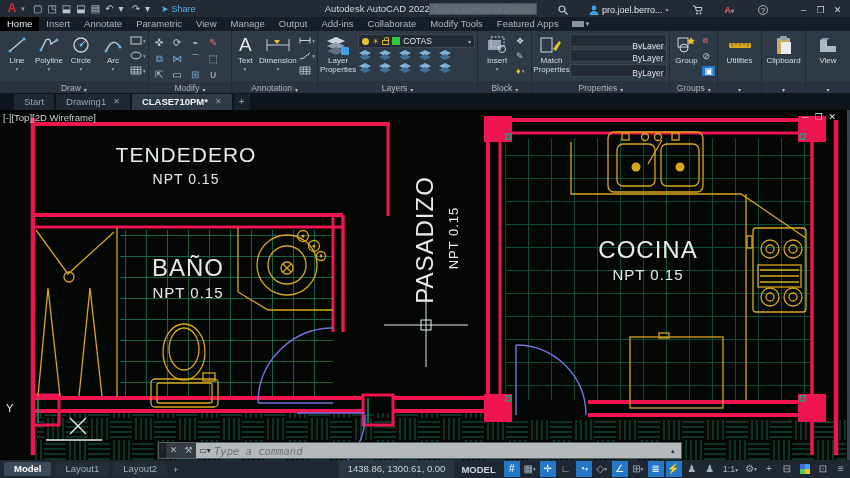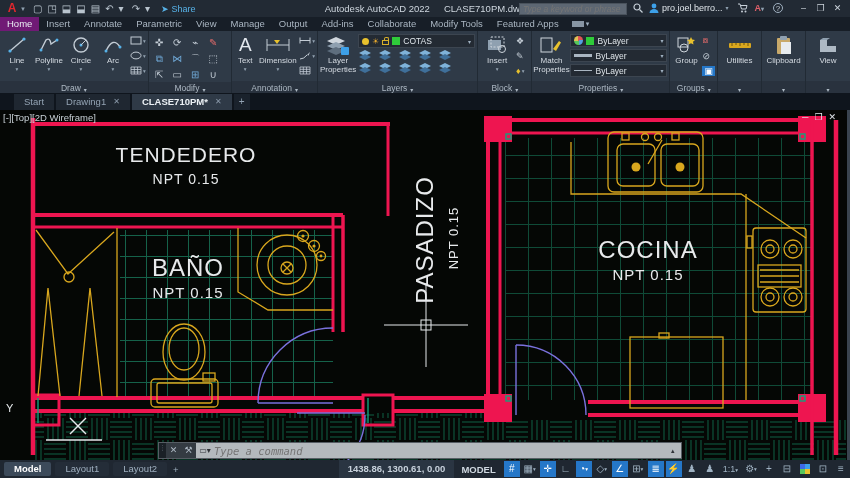--- a/index.html
+++ b/index.html
@@ -11,34 +11,34 @@
   .titlebar { position:absolute; top:0; left:0; width:850px; height:17px;
     background:#222a34; display:flex; align-items:center; color:#c6cfd8; font-size:9px; }
   .tb-logo { width:16px; height:13px; margin-left:4px; color:#e0282e; font-weight:bold;
     font-size:12px; line-height:13px; text-align:center; }
   .tb-dd { color:#8fa0b0; font-size:6px; margin:0 3px 0 0; }
   .qat { display:flex; align-items:center; gap:5px; margin-left:4px; }
   .qat span { font-size:10px; color:#b9c4ce; line-height:15px; }
   .share { color:#57b2e8; margin-left:8px; display:flex; gap:3px; align-items:center; }
   .tb-title { position:absolute; left:0; right:0; text-align:center; color:#cfd7df; font-size:9.5px; pointer-events:none; }
   .tb-title b { font-weight:normal; margin-left:14px; }
-  .tb-right { margin-left:auto; display:flex; align-items:flex-start; gap:6px; padding-right:4px; z-index:2; }
+  .tb-right { margin-left:auto; display:flex; align-items:flex-end; gap:21px; padding-right:4px; z-index:2; }
   .searchbox { width:108px; height:12px; background:#5d6773; border:1px solid #49525c;
     display:flex; align-items:center; }
   .searchbox input { width:100%; border:none; background:transparent; font-style:italic;
     font-size:8.5px; color:#272d34; padding:0 3px; outline:none; font-family:"Liberation Sans",sans-serif;}
   .tb-user { display:flex; align-items:center; gap:3px; color:#dfe5ea; }
   .winbtns { display:flex; gap:0; margin-left:6px; }
   .winbtns span { width:17px; text-align:center; font-size:9px; color:#cdd5dd; cursor:default; }
 
   
   .ribbon-tabs { position:absolute; top:17px; left:0; width:850px; height:14px;
     background:#171e27; display:flex; align-items:stretch; font-size:9.5px; color:#aab6c2; }
   .rtab { padding:0 7px; line-height:14px; cursor:default; }
-  .rtab.active { background:#701a75; color:#e9eef3;text-align:center; }
+  .rtab.active { background:#000000; color:#e9eef3;text-align:center; }
   .rtab-widget { margin-left:6px; display:flex; align-items:center; gap:2px; color:#9fb0c0; font-size:7px; }
   .rtab-widget .bar { width:12px; height:6px; background:#8795a3; }
 
   
   .ribbon { position:absolute; top:31px; left:0; width:850px; height:62px;
     background:#2f3a47; display:flex; }
   .panel { height:62px; border-right:1px solid #212a34; display:flex; flex-direction:column; }
   .panel-body { flex:1; display:flex; padding:2px 2px 0 2px; gap:2px; }
   .panel-label { height:12px; background:#29323e; color:#aeb9c4; font-size:8.5px;
     display:flex; align-items:flex-end; justify-content:center; gap:3px; }
@@ -59,21 +59,21 @@
   .bulb { width:7px; height:7px; border-radius:50%; background:#e8c12d; }
   .sun { color:#e8a92d; font-size:8px; }
   .lock { width:7px; height:5px; border:1px solid #d8b02a; position:relative; margin-top:3px;}
   .lock::before { content:''; position:absolute; top:-4px; left:1px; width:3px; height:3px;
     border:1px solid #d8b02a; border-bottom:none; border-radius:2px 2px 0 0; }
   .layer-rows { display:flex; flex-direction:column; gap:2px; }
   .layer-row { display:flex; gap:6px; }
   .lyr { width:14px; height:11px; }
   .propcol { display:flex; flex-direction:column; gap:2px; width:100px; padding-top:1px; }
   .prow { height:13px; background:#232a33; border:1px solid #3c4550; display:flex;
-    align-items:center; gap:3px; padding:0 3px; font-size:8.5px; color:#dfe5ea; }
+    align-items:flex-end; gap:3px; padding:0 3px; font-size:8.5px; color:#dfe5ea;flex-direction:column; }
   .prow .dd, .layer-combo .dd { margin-left:auto; font-size:6px; color:#9fb0c0; }
   .lw-thick { width:18px; height:3px; background:#aab6c2; }
   .lw-thin { width:18px; height:1px; background:#aab6c2; }
   .colorwheel { width:9px; height:9px; border-radius:50%;
     background:conic-gradient(#e05555 0 25%, #55a0e0 0 50%, #57c75c 0 75%, #e0c255 0 100%); }
 
   
   .file-tabs { position:absolute; top:93px; left:0; width:850px; height:17px;
     background:#0f151d; display:flex; align-items:flex-end; font-size:9.5px; }
   .ftab { height:16px; line-height:16px; padding:0 10px; background:#1f2731; color:#93a3b3;
@@ -114,21 +114,21 @@
   .cmd-up { width:10px; color:#2f3338; font-size:7px; line-height:15px; }
 
   
   .statusbar { position:absolute; top:460px; left:0; width:850px; height:18px;
     background:#1f2731; display:flex; align-items:center; font-size:9.5px; color:#aab8c4; }
   .ltab { height:14px; line-height:14px; padding:0 10px; margin-left:4px; background:#242d38;
     color:#9fb0c0; border-radius:2px; }
   .ltab.active { background:#3c4a5a; color:#fff; font-weight:bold; }
   .ltab-plus { margin-left:6px; color:#9fb0c0; }
   .coords { margin-left:auto; background:#2a3542; height:18px; line-height:18px;
-    padding:0 9px; color:#c8d2dc; font-size:9.5px;font-weight:bold; }
+    padding:0 9px; color:#c8d2dc; font-size:9.5px; }
   .space-btn { padding:0 7px; color:#cfd8e0; font-weight:bold; }
   .sic { min-width:16px; height:16px; line-height:16px; text-align:center; font-size:10px;
     color:#9fb2c2; margin:0 1px; cursor:default; }
   .sic.on { background:#2577c8; color:#fff; }
   .sic .dd { font-size:5.5px; vertical-align:middle; }
   .sic-txt { font-size:9px; padding:0 3px; }
   .perf { display:inline-block; width:10px; height:10px; vertical-align:middle;
     background:conic-gradient(#3da0e8 0 25%, #e8c12d 0 50%, #57c75c 0 75%, #3d6ae8 0 100%); }
 
   svg text { font-family:"Liberation Sans", sans-serif; }

